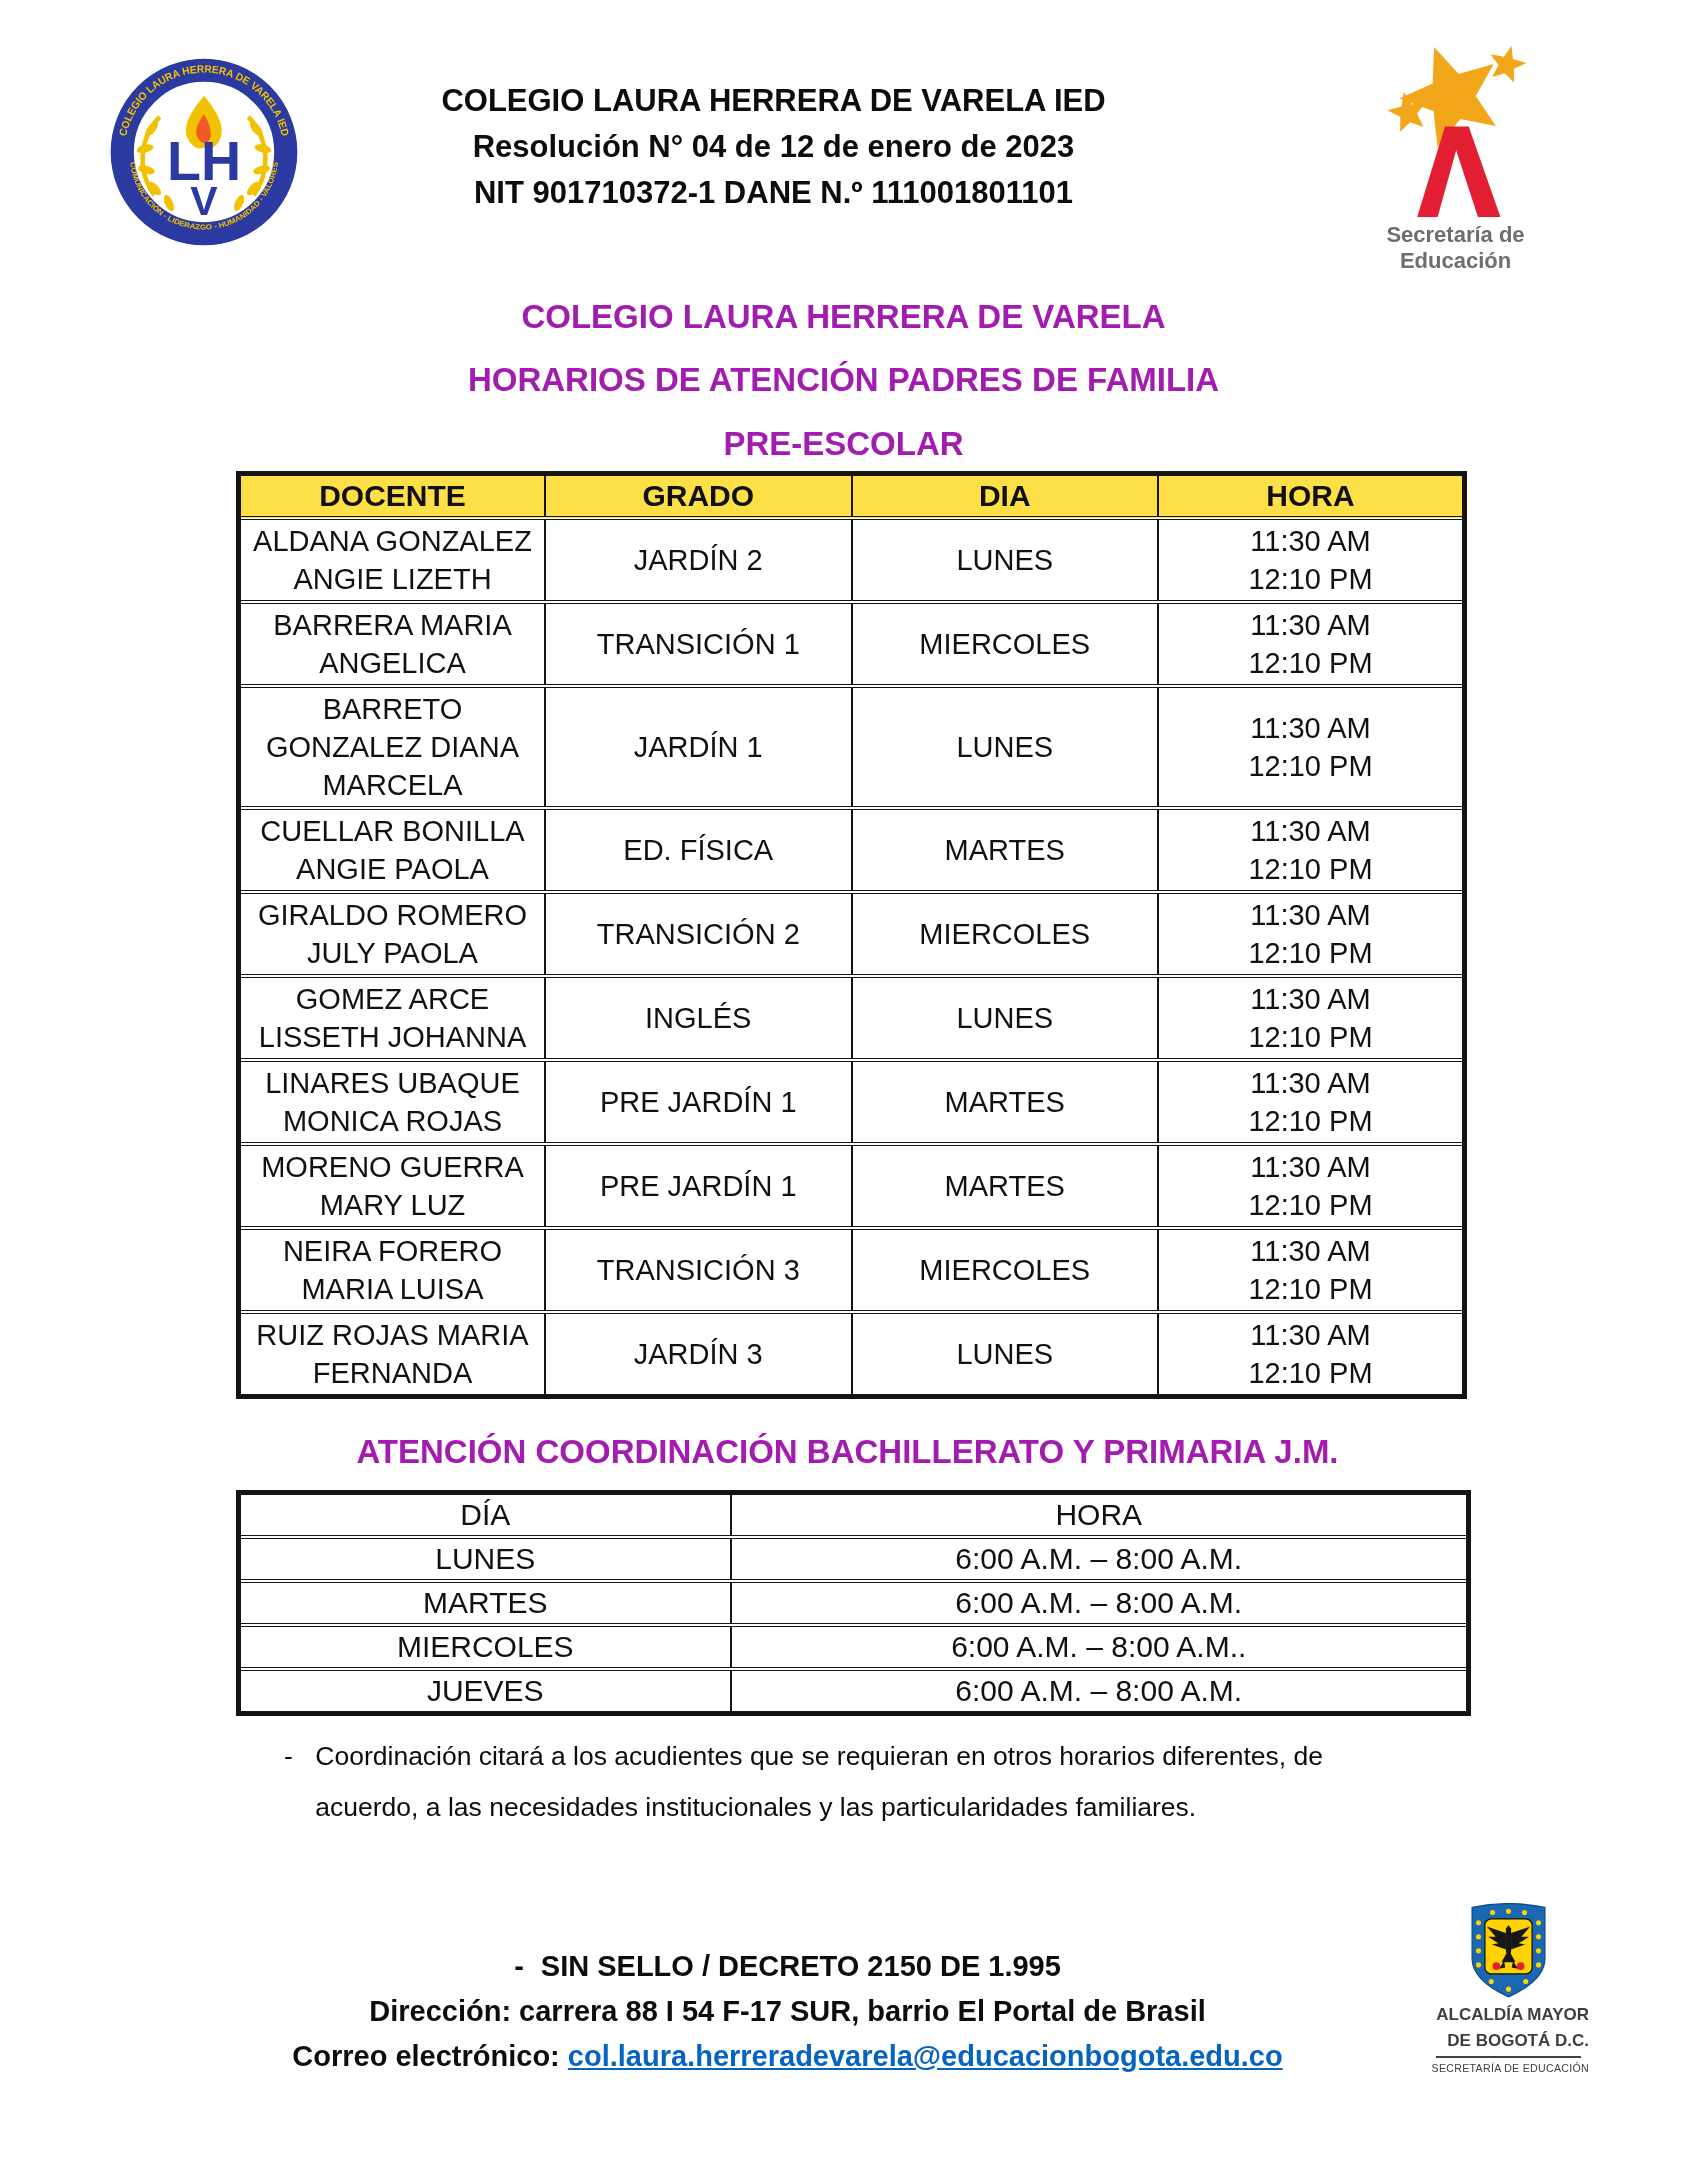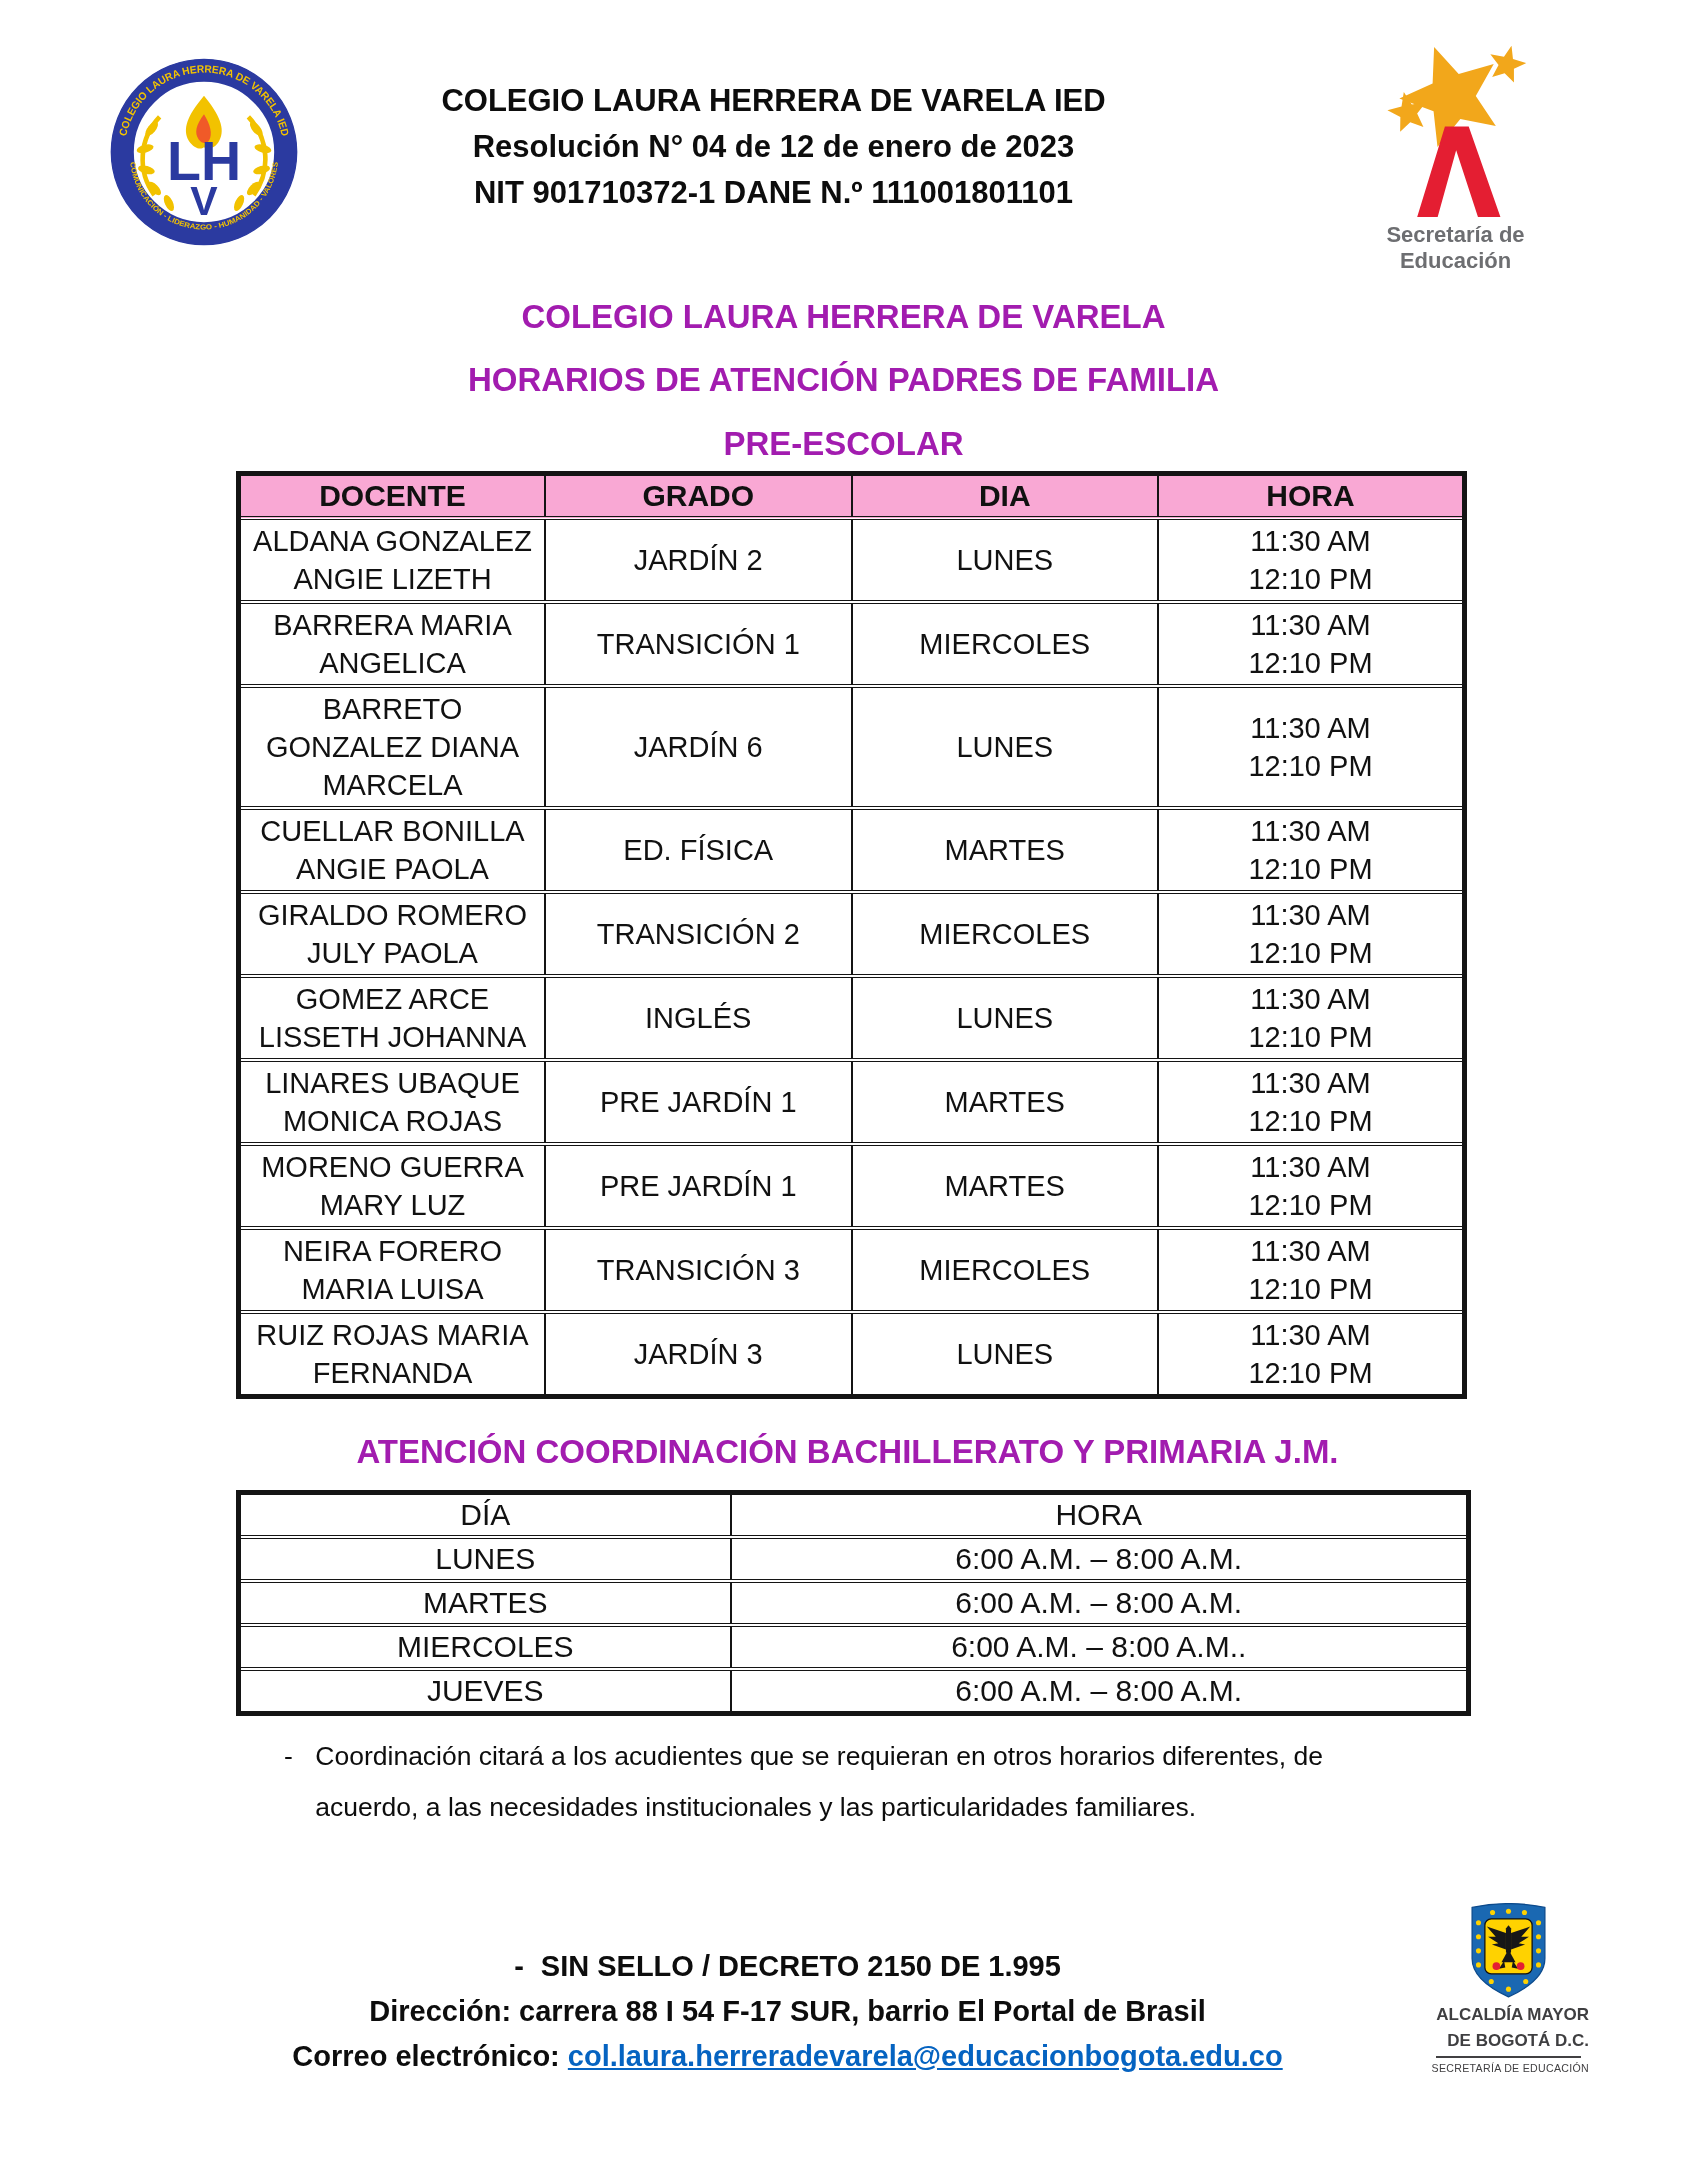--- a/index.html
+++ b/index.html
@@ -20,21 +20,21 @@
   .doc-title{position:absolute;left:0;right:0;text-align:center;font-weight:bold;font-size:33px;color:#a21caf;}
   .t1{top:298px;} .t2{top:361px;} .t3{top:425px;}
   .t-sec2{top:1433px;padding-left:8px;}
   
   table.schedule-table{
     position:absolute;border-collapse:collapse;table-layout:fixed;
     border:5.3px solid #141414;
   }
   #preschool-table{left:236px;top:471px;width:1231px;}
   #preschool-table th{
-    background:#f9a8d4;font-weight:bold;font-size:30px;height:38px;
+    background:#fde047;font-weight:bold;font-size:30px;height:38px;
     text-align:center;vertical-align:middle;
   }
   #preschool-table td{
     font-size:29px;line-height:38px;padding:2px 6.6px;text-align:center;
     vertical-align:middle;white-space:pre-line;
   }
   #coordination-table{left:236px;top:1490px;width:1235px;}
   #coordination-table th{font-weight:normal;font-size:30px;height:38px;text-align:center;vertical-align:middle;}
   #coordination-table td{font-size:30px;height:38px;text-align:center;vertical-align:middle;white-space:pre-line;}
   .schedule-table th,.schedule-table td{
@@ -156,21 +156,21 @@
 ANGELICA</td>
         <td>TRANSICIÓN 1</td>
         <td>MIERCOLES</td>
         <td>11:30 AM
 12:10 PM</td>
       </tr>
       <tr>
         <td>BARRETO
 GONZALEZ DIANA
 MARCELA</td>
-        <td>JARDÍN 6</td>
+        <td>JARDÍN 1</td>
         <td>LUNES</td>
         <td>11:30 AM
 12:10 PM</td>
       </tr>
       <tr>
         <td>CUELLAR BONILLA
 ANGIE PAOLA</td>
         <td>ED. FÍSICA</td>
         <td>MARTES</td>
         <td>11:30 AM

